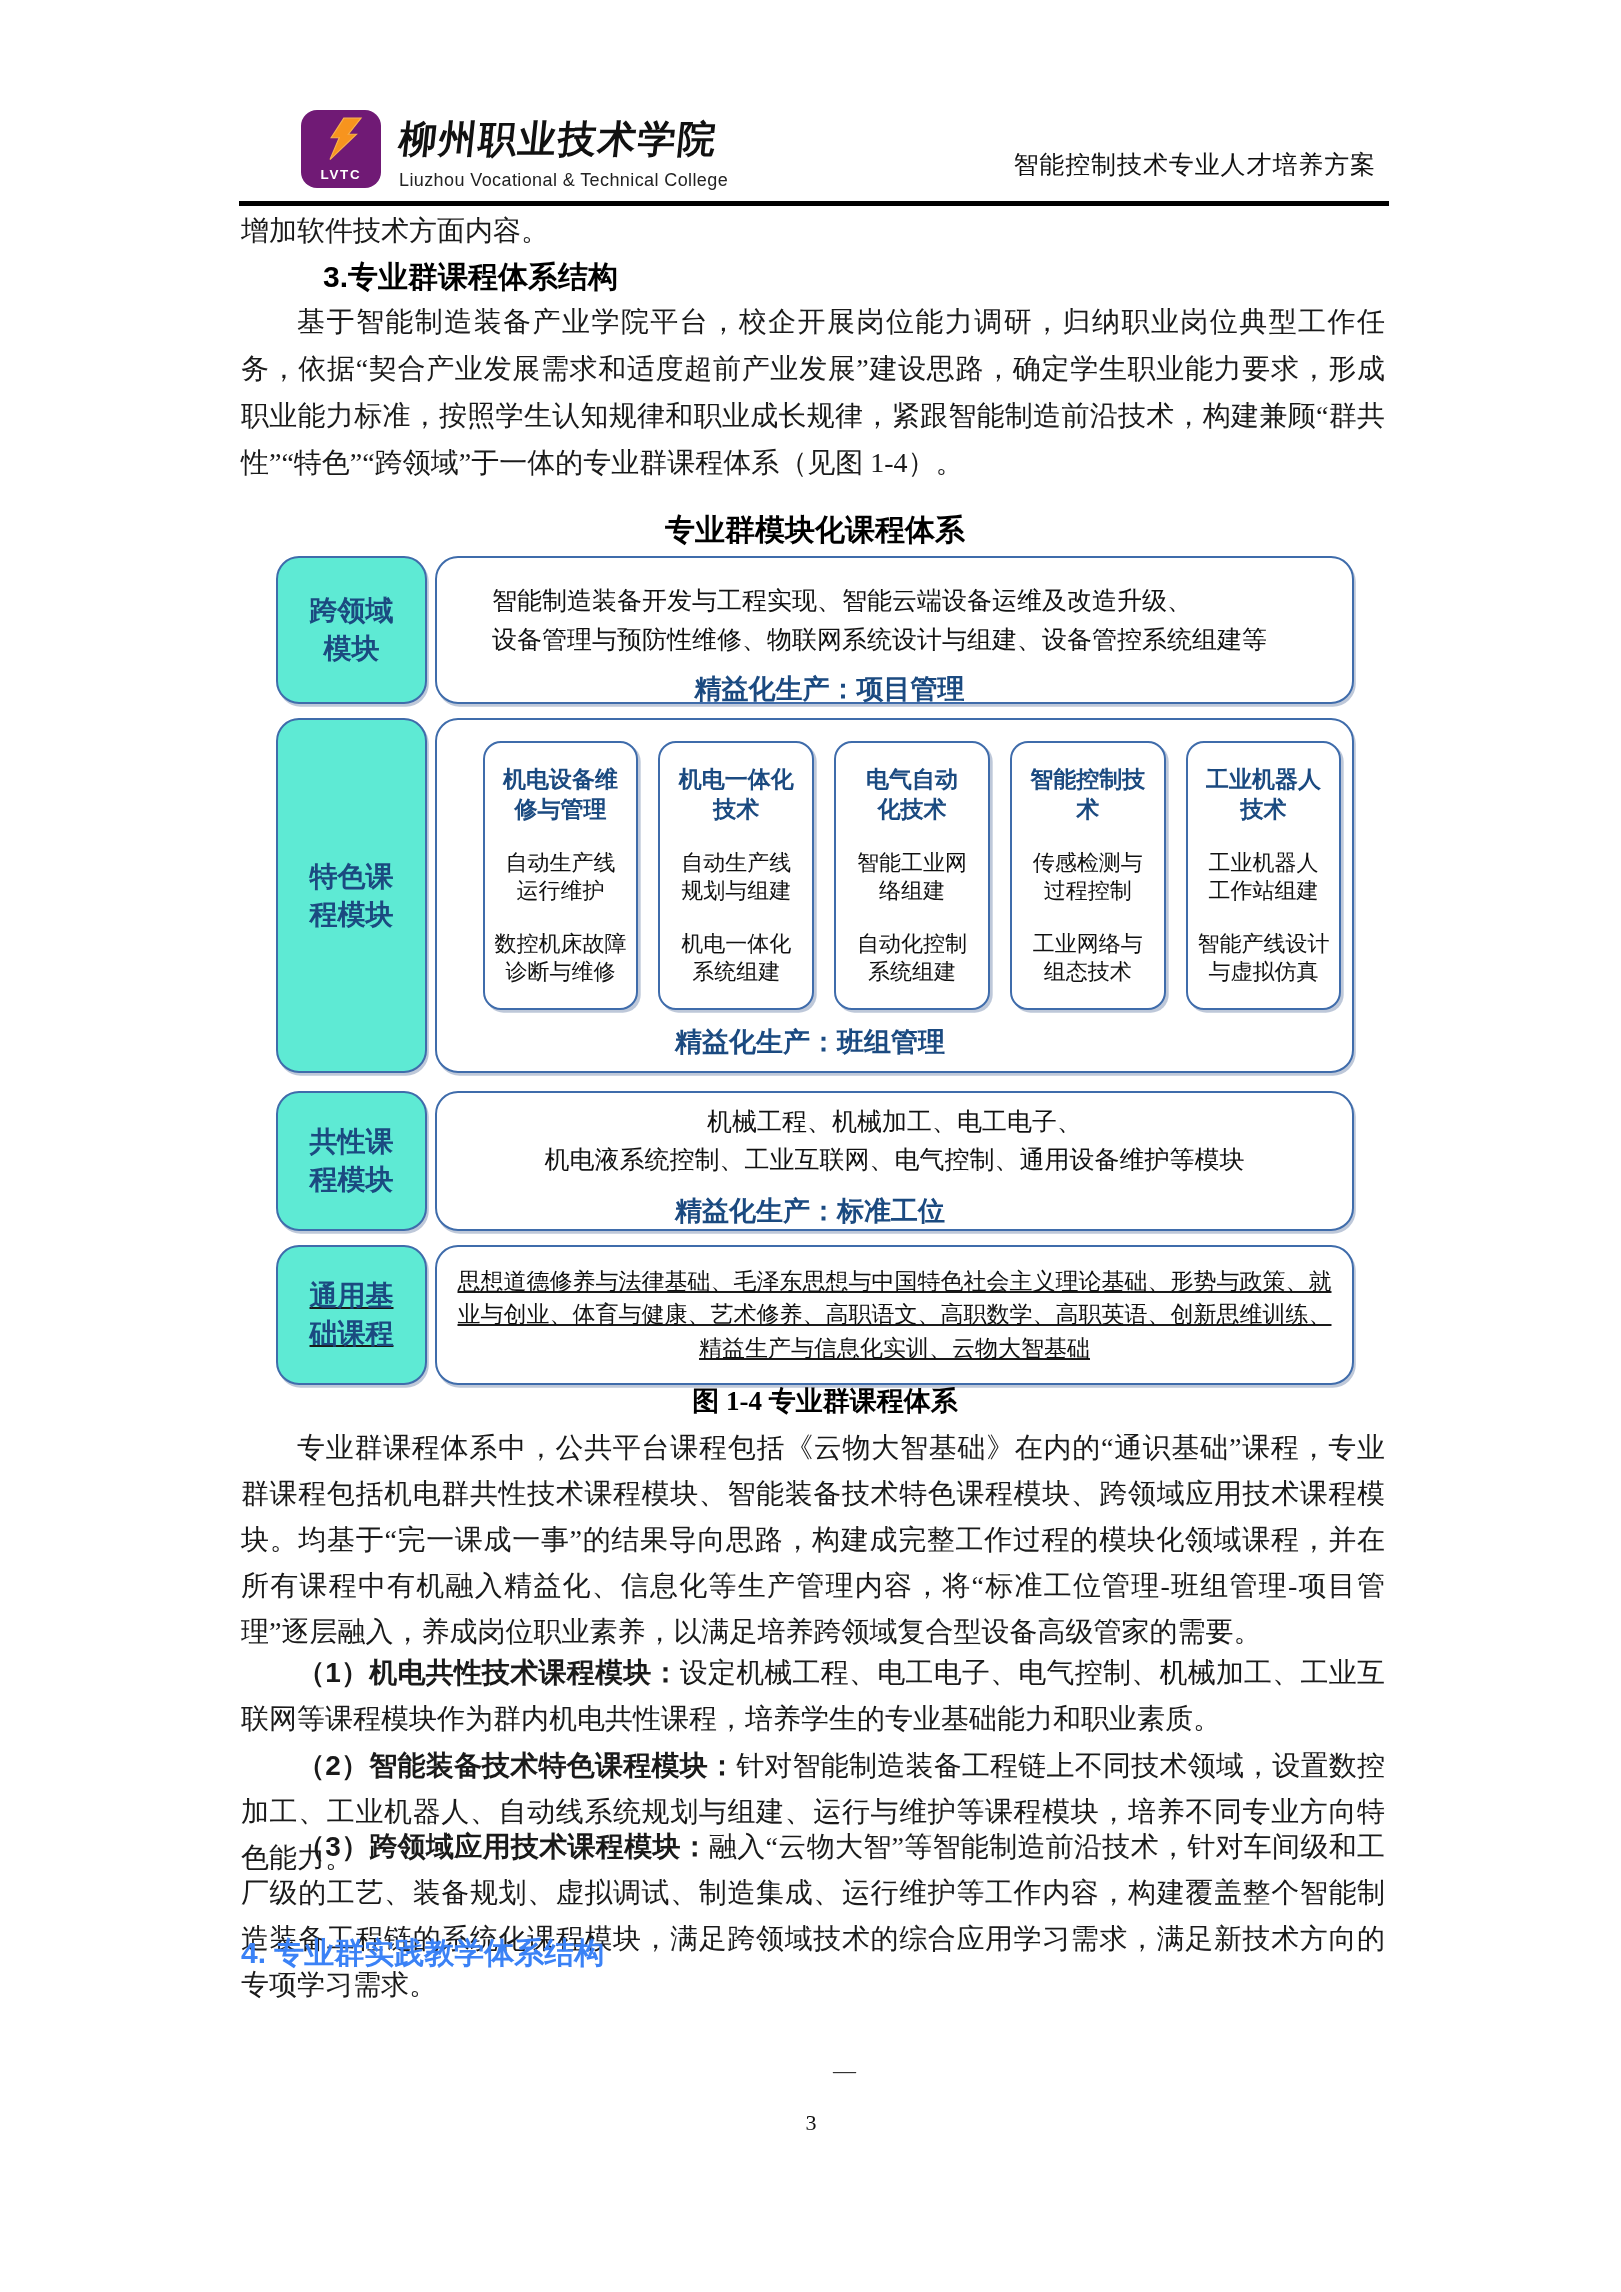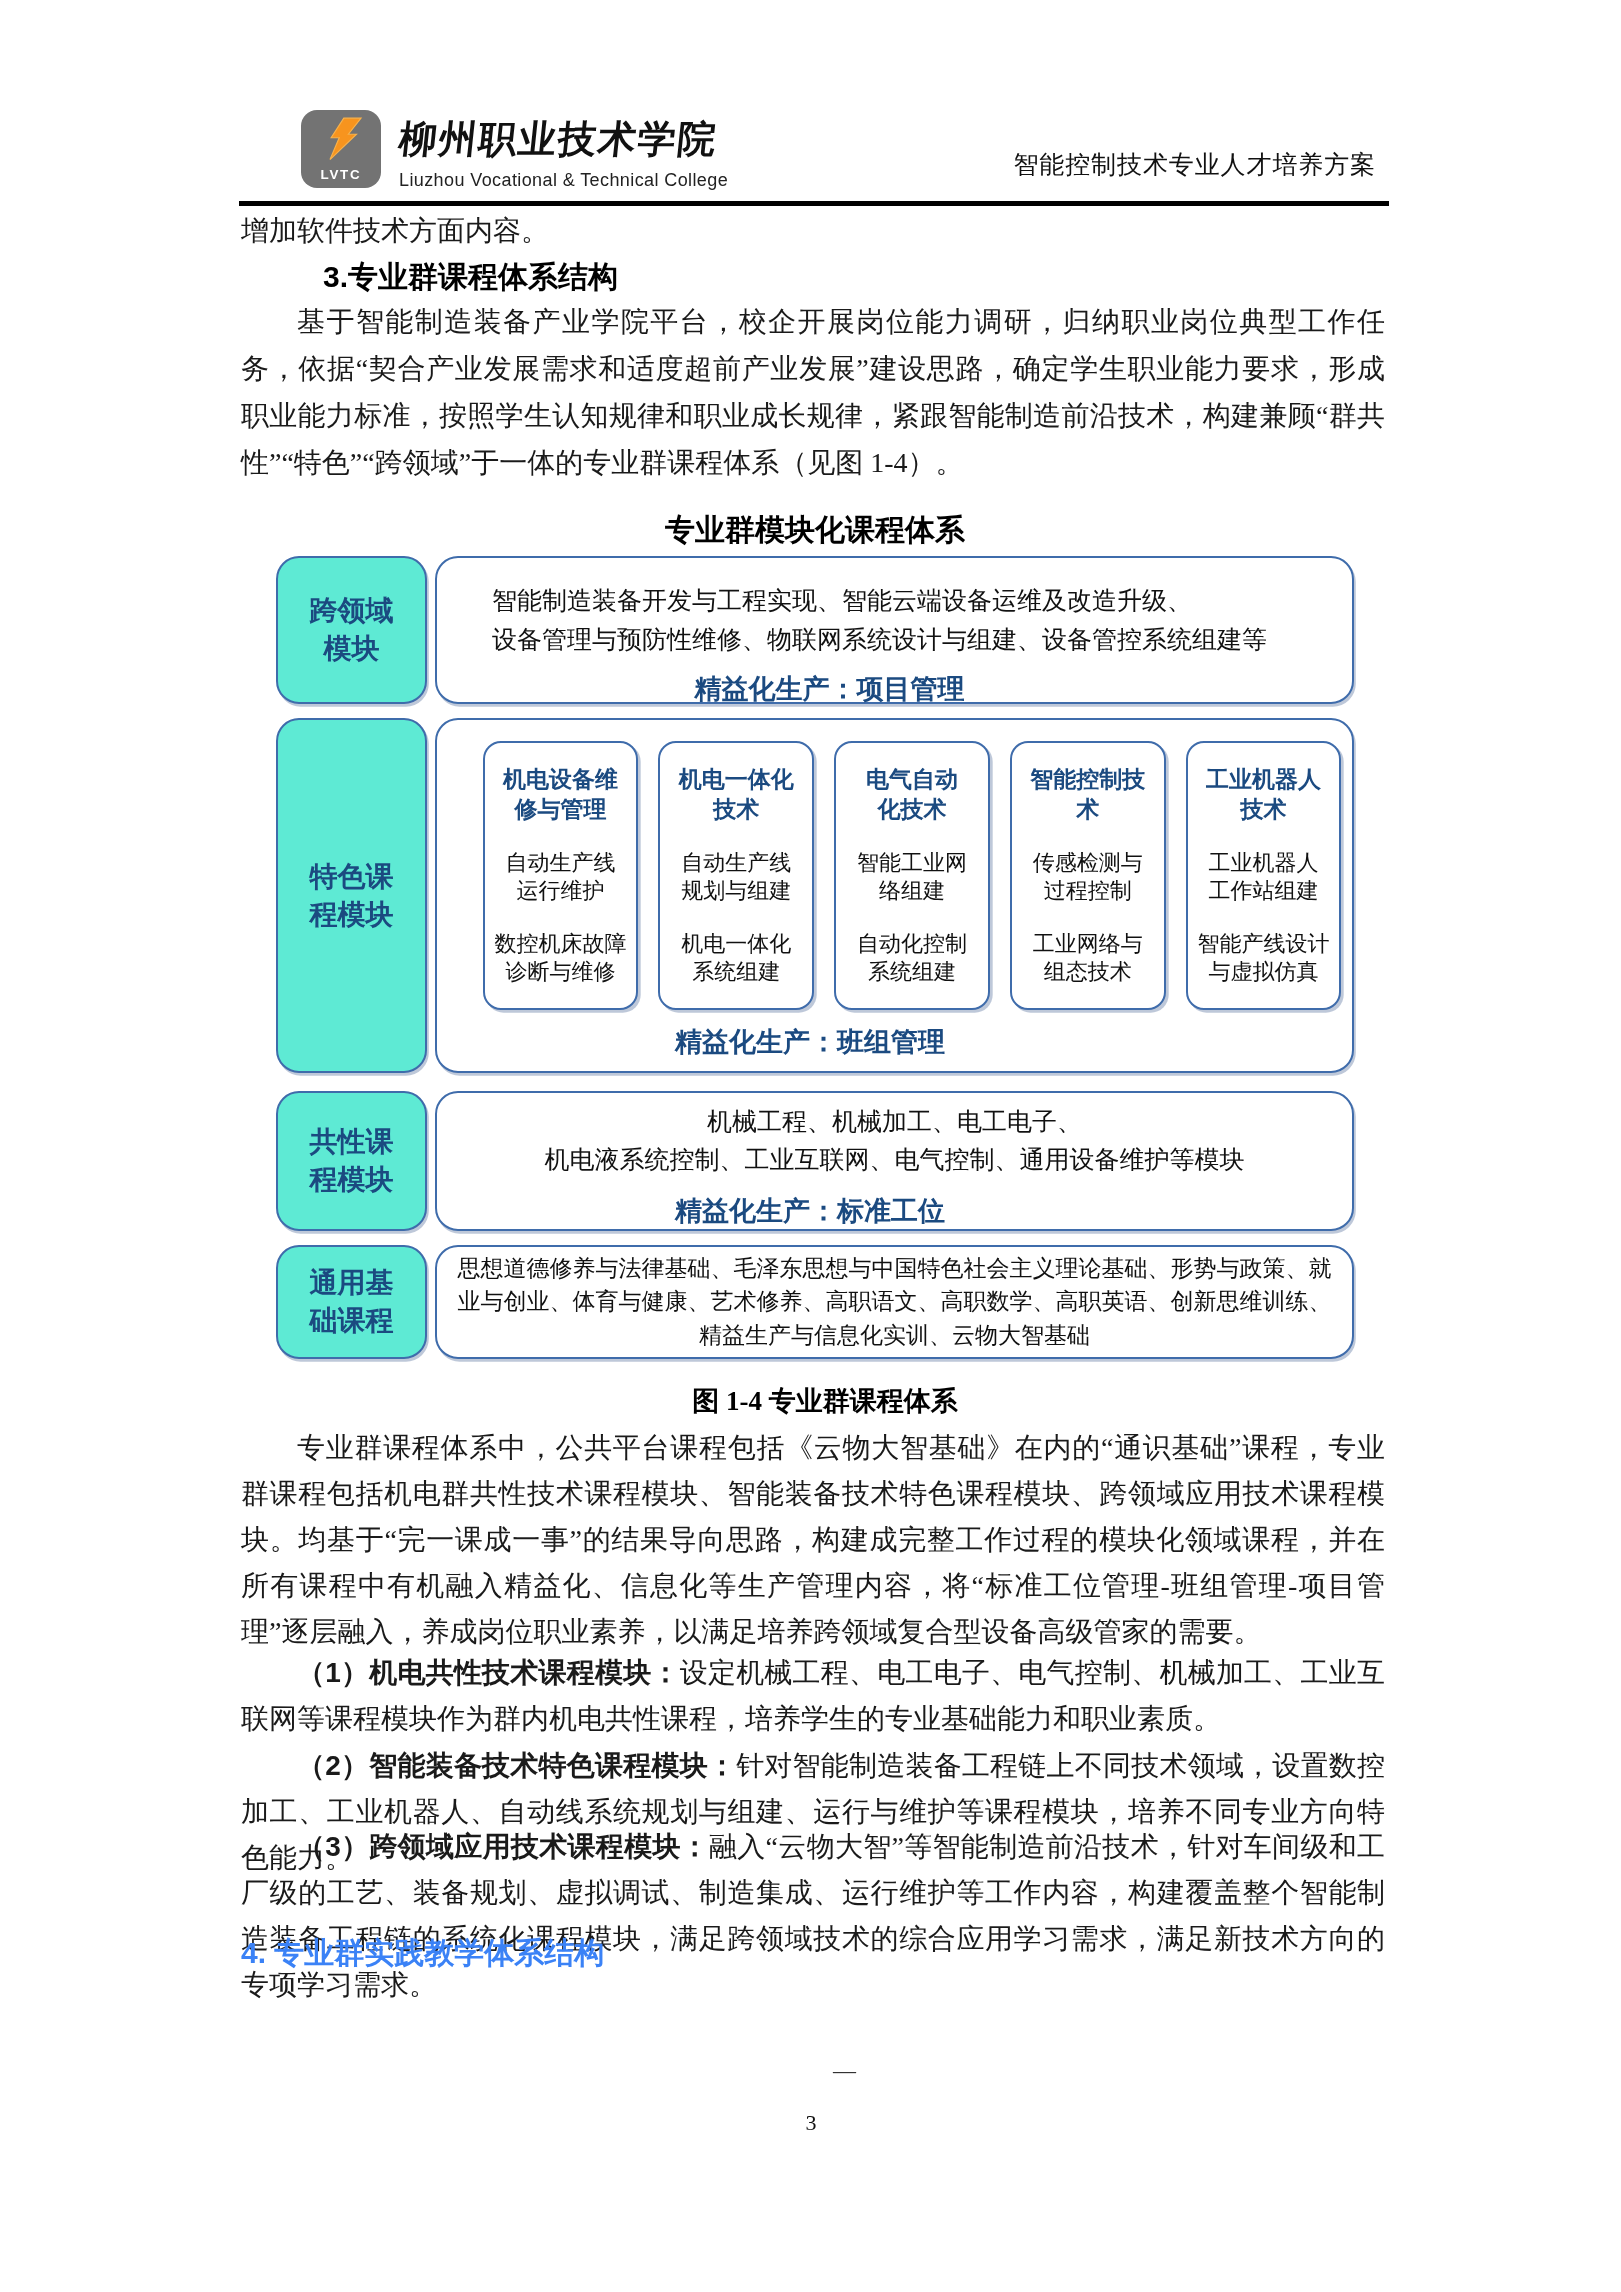--- a/index.html
+++ b/index.html
@@ -6,21 +6,21 @@
     --border-blue:#3f6cab;
     --navy:#1b4a80;
     --shadow:rgba(125,145,180,0.5);
   }
   *{margin:0;padding:0;box-sizing:border-box;}
   html,body{background:#ffffff;}
   body{font-family:"Liberation Serif","DejaVu Serif",serif;color:#1a1a1a;}
   .page{position:relative;width:1622px;height:2293px;background:#fff;overflow:hidden;}
 
   
-  .logo{position:absolute;left:301px;top:110px;width:80px;height:78px;background:#737373;
+  .logo{position:absolute;left:301px;top:110px;width:80px;height:78px;background:#701a75;
         border-radius:16px;display:flex;flex-direction:column;align-items:center;justify-content:flex-end;
         padding-bottom:6.2px;}
   .logo svg{position:absolute;top:7.1px;left:18px;}
   .logo-abbr{color:#fff;font-family:"Liberation Sans","DejaVu Sans",sans-serif;font-weight:bold;
              font-size:13.4px;letter-spacing:1.8px;}
   .school-names{position:absolute;left:399px;top:114px;}
   .school-cn{font-size:38px;font-weight:bold;color:#111;letter-spacing:1.8px;transform:skewX(-6deg);
              font-family:"Liberation Serif","DejaVu Serif",serif;}
   .school-en{font-size:18px;color:#222;margin-top:4.5px;letter-spacing:0.4px;
              font-family:"Liberation Sans","DejaVu Sans",sans-serif;}
@@ -36,21 +36,21 @@
   .intro{top:298px;line-height:47px;}
 
   
   .diagram{position:absolute;left:276px;top:499px;width:1078px;height:878px;
            font-family:"Liberation Sans","DejaVu Sans",sans-serif;}
   .d-title{position:absolute;top:10.7px;width:100%;text-align:center;font-size:30px;font-weight:bold;color:#000;}
   .row{position:absolute;left:0;width:100%;display:flex;}
   .row1{top:57px;height:148px;}
   .row2{top:219px;height:355px;}
   .row3{top:592px;height:140px;}
-  .row4{top:746px;height:114px;}
+  .row4{top:746px;height:140px;text-decoration:underline;}
   .label-box{flex:none;width:151px;border:2.7px solid var(--border-blue);border-radius:23px;background:#5eead4;
              display:flex;align-items:center;justify-content:center;text-align:center;
              font-size:28px;font-weight:bold;color:var(--navy);line-height:1.35;white-space:pre-line;
              box-shadow:1.8px 2.7px 0 var(--shadow);}
   .content-box{flex:1;margin-left:8px;border:2.7px solid var(--border-blue);border-radius:23px;background:#fff;
                box-shadow:1.8px 2.7px 0 var(--shadow);display:flex;flex-direction:column;}
   .rlines{font-size:25px;line-height:1.55;color:#111;white-space:pre-line;}
   .row1 .content-box{padding:23px 16px 10.7px 55px;}
   .row1 .lean{margin-top:12.5px;}
   .lean{text-align:center;font-weight:bold;font-size:27px;color:var(--navy);padding-right:169px;}

